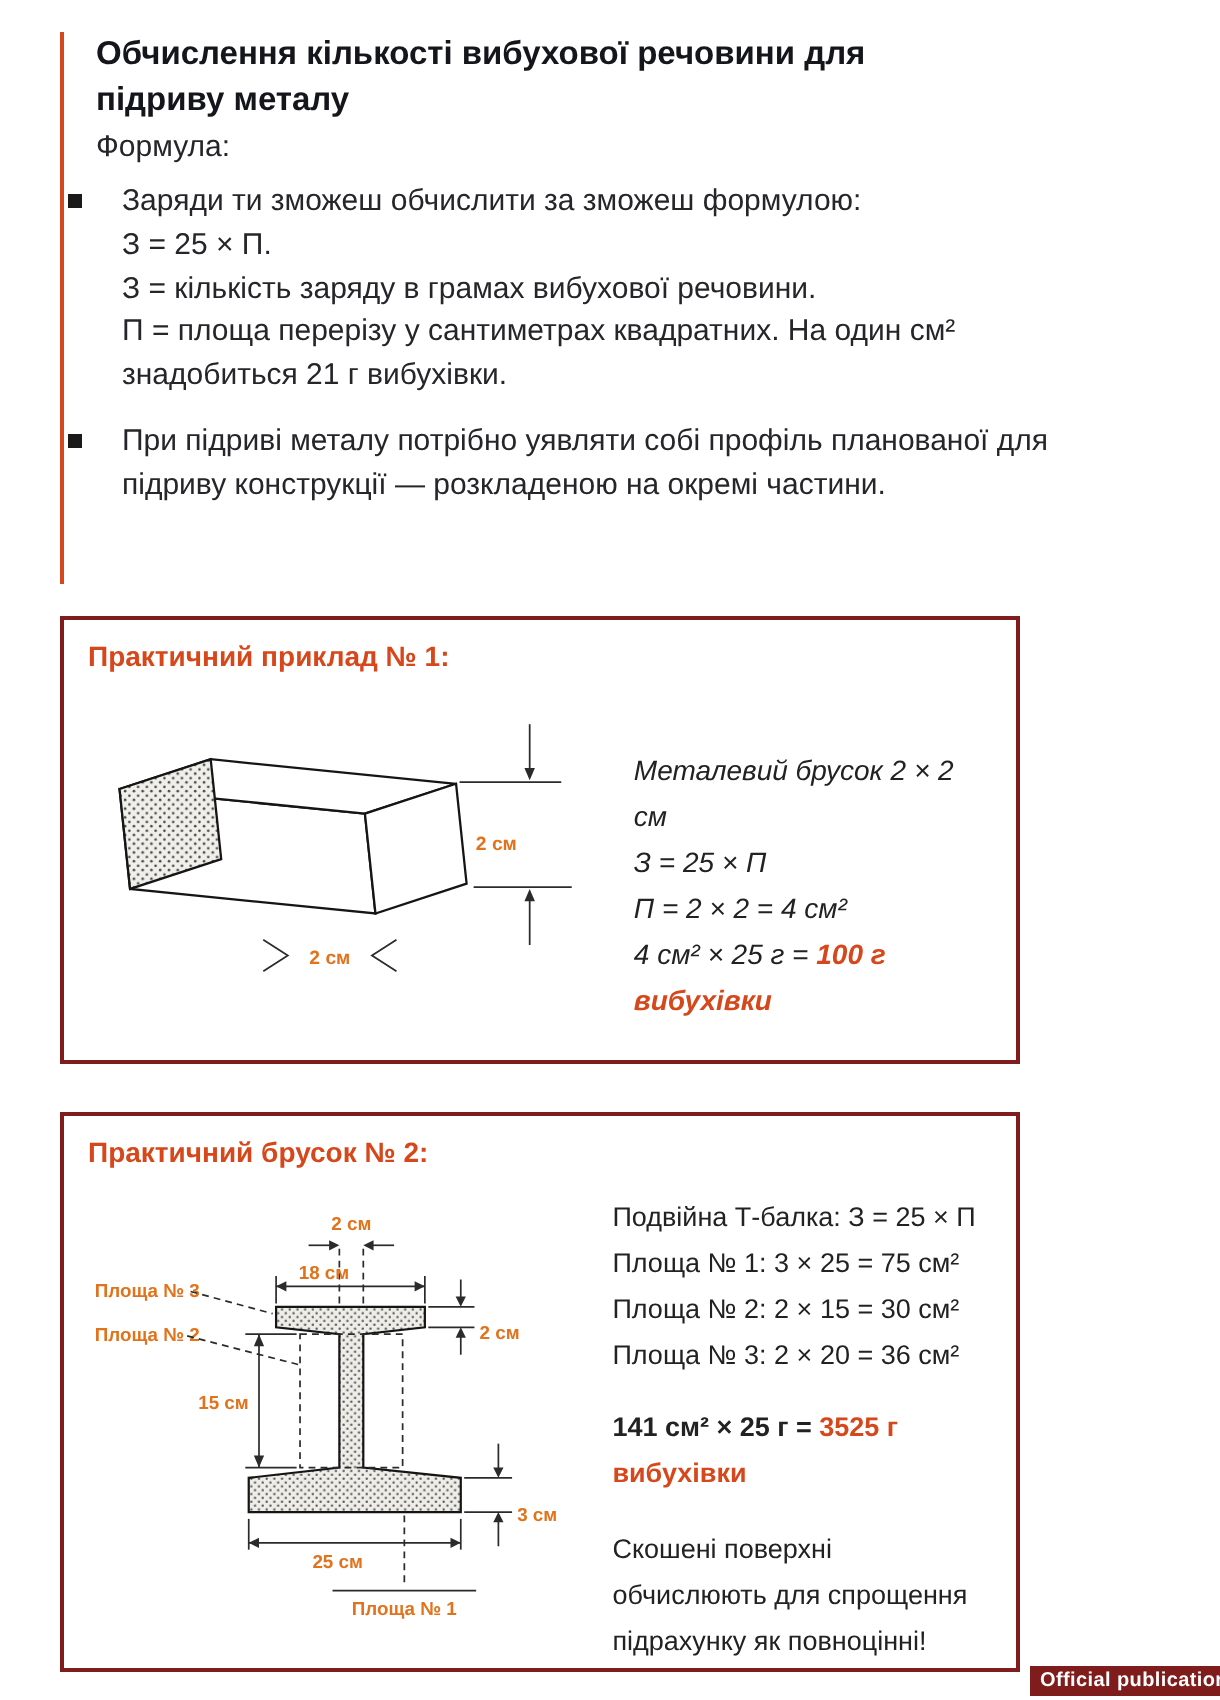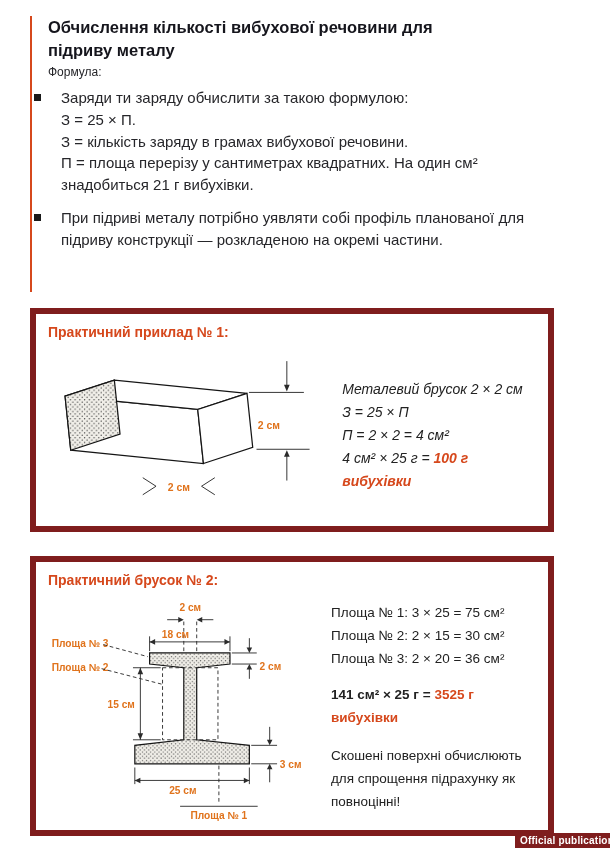--- a/index.html
+++ b/index.html
@@ -3,26 +3,26 @@
 <meta charset="utf-8">
 <style>
   html,body{margin:0;padding:0;background:#e8e8e8;}
   .page{
     position:relative;width:610px;height:850px;margin:0 auto;background:#ffffff;
     font-family:"Liberation Sans","DejaVu Sans",sans-serif;color:#26262a;overflow:hidden;padding-left:10px;
   }
   .margin-rule{position:absolute;left:30px;top:16px;width:2px;height:276px;background:var(--accent-red,#d6481c);}
   .top-content{position:absolute;left:48px;top:16px;width:520px;}
   .title{font-size:16.5px;font-weight:bold;color:#15151c;line-height:1.4;margin:0 0 3px 0;width:430px;}
-  .formula-label{font-size:12px;margin:2px 0 8px 0;}
+  .formula-label{font-size:15px;margin:2px 0 8px 0;}
   .bullet{position:relative;padding-left:13px;margin-bottom:11px;width:500px;}
   .bullet-marker{position:absolute;left:-14px;top:7px;width:7px;height:7px;background:#1a1a1a;}
   .bullet p{margin:0;font-size:15px;line-height:1.45;}
   .example-box{
-    position:absolute;left:30px;width:524px;border:6px solid #7f1d1d;background:#fff;
+    position:absolute;left:30px;width:480px;border:2px solid #7f1d1d;background:#fff;
     box-sizing:border-box;padding:10px 12px;
   }
   #box1{top:308px;height:224px;}
   #box2{top:556px;height:280px;}
   .box-heading{color:var(--accent-red,#d6481c);font-weight:bold;font-size:14px;margin:0 0 2px 0;}
   .box-flex{display:flex;}
   .calc{font-size:14px;line-height:1.65;color:#222;}
   .calc p{margin:0;}
   .calc1{margin:36px 0 0 10px;font-style:italic;}
   .calc2{margin:12px 0 0 4px;font-size:13.5px;line-height:1.7;width:222px;}
@@ -47,21 +47,21 @@
 <div class="page">
 
   <div class="margin-rule"></div>
 
   <div class="top-content">
     <h1 class="title">Обчислення кількості вибухової речовини для підриву металу</h1>
     <p class="formula-label">Формула:</p>
 
     <div class="bullet">
       <span class="bullet-marker"></span>
-      <p>Заряди ти заряду обчислити за такою формулою:</p>
+      <p>Заряди ти зможеш обчислити за зможеш формулою:</p>
       <p>З = 25 × П.</p>
       <p>З = кількість заряду в грамах вибухової речовини.</p>
       <p>П = площа перерізу у сантиметрах квадратних. На один см² знадобиться 21 г вибухівки.</p>
     </div>
 
     <div class="bullet">
       <span class="bullet-marker"></span>
       <p>При підриві металу потрібно уявляти собі профіль планованої для підриву конструкції — розкладеною на окремі частини.</p>
     </div>
   </div>
@@ -191,20 +191,21 @@
           <text class="svg-area" x="4" y="78" text-anchor="start">Площа № 2</text>
           <line class="dashline" x1="58" y1="75" x2="124" y2="92"></line>
         </g>
         <g>
           <line class="dashline" x1="185" y1="180" x2="185" y2="222"></line>
           <line class="dimline" x1="143" y1="224" x2="227" y2="224"></line>
           <text class="svg-area" x="185" y="238" text-anchor="middle">Площа № 1</text>
         </g>
       </svg>
       <div class="calc calc2">
+        <p>Подвійна Т-балка: З = 25 × П</p>
         <p>Площа № 1: 3 × 25 = 75 см²</p>
         <p>Площа № 2: 2 × 15 = 30 см²</p>
         <p>Площа № 3: 2 × 20 = 36 см²</p>
         <p class="result-line2"><span>141 см² × 25 г = </span><span class="result">3525 г вибухівки</span></p>
         <p class="note">Скошені поверхні обчислюють для спрощення підрахунку як повноцінні!</p>
       </div>
     </div>
   </div>
 
   <div class="badge">

